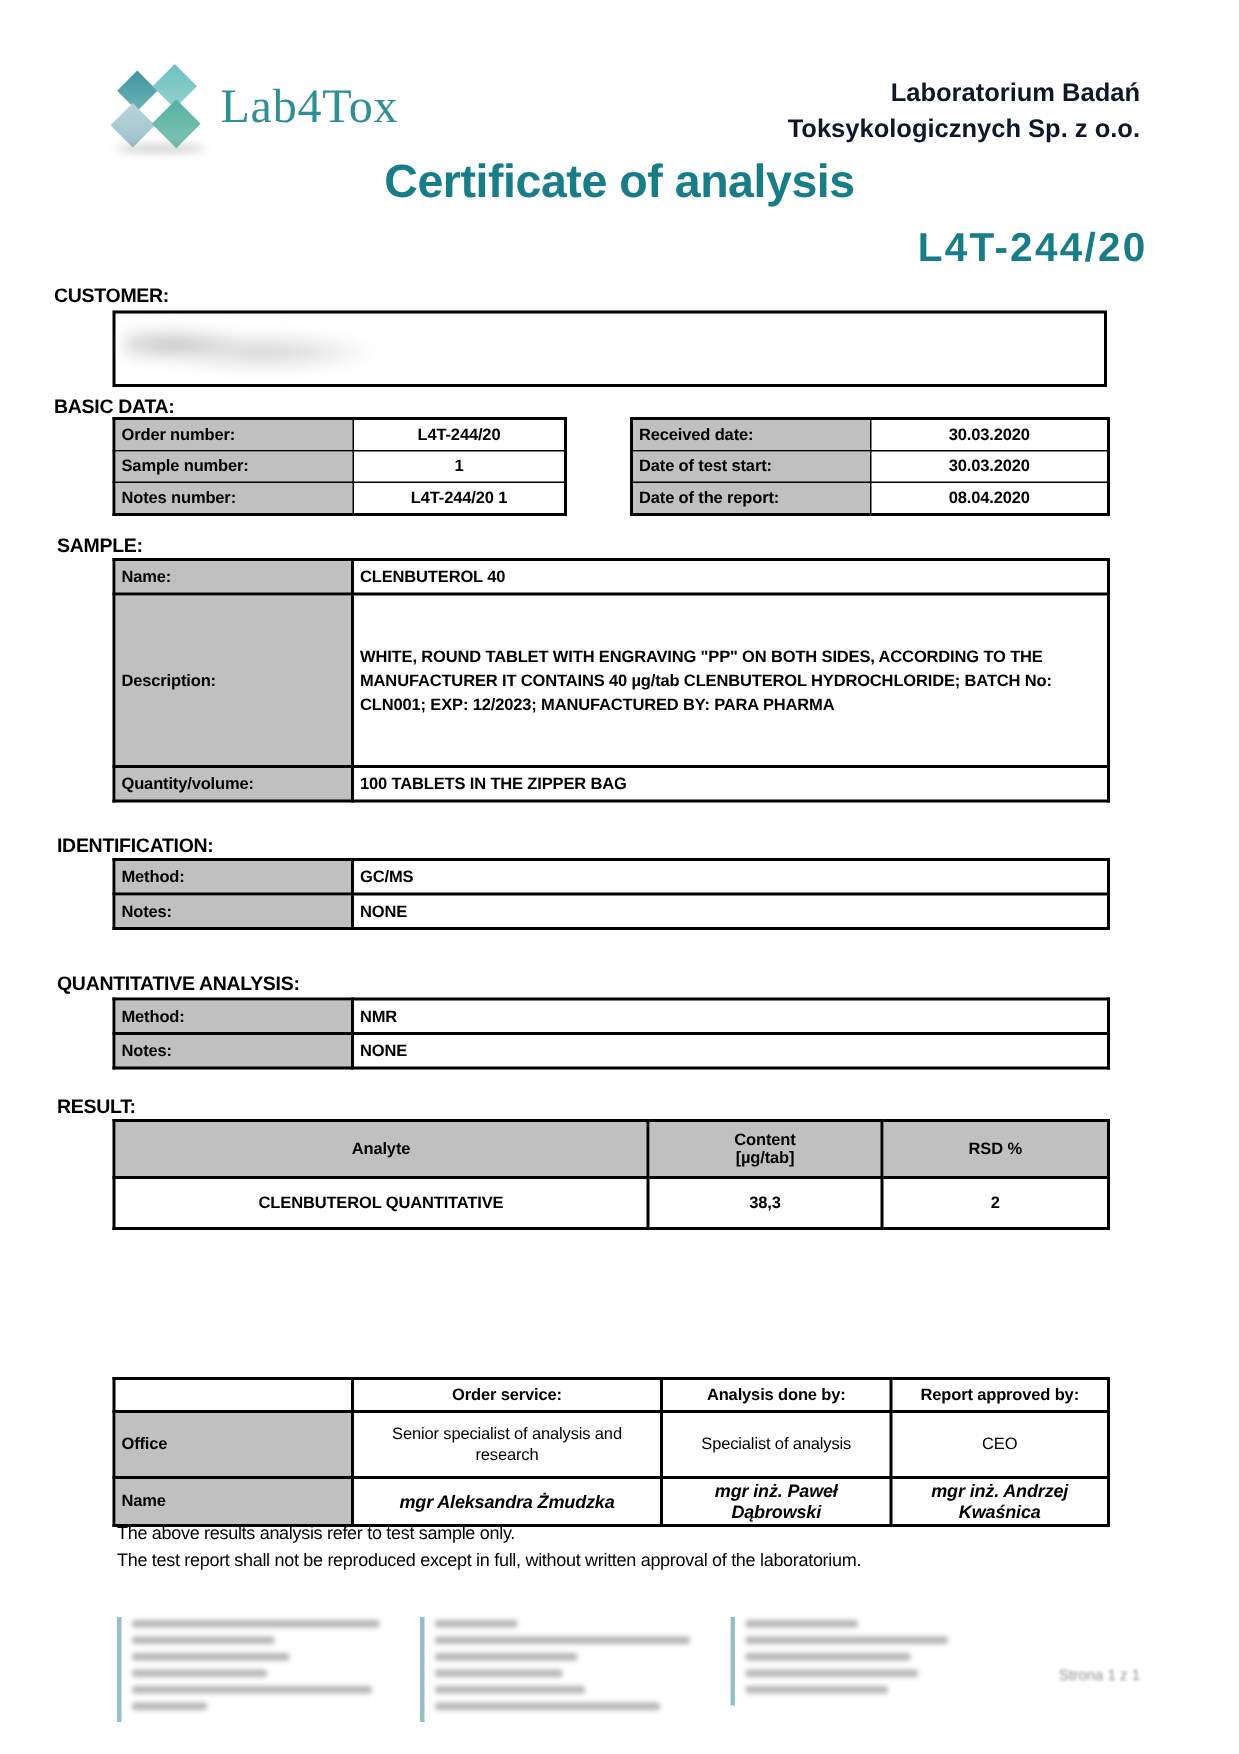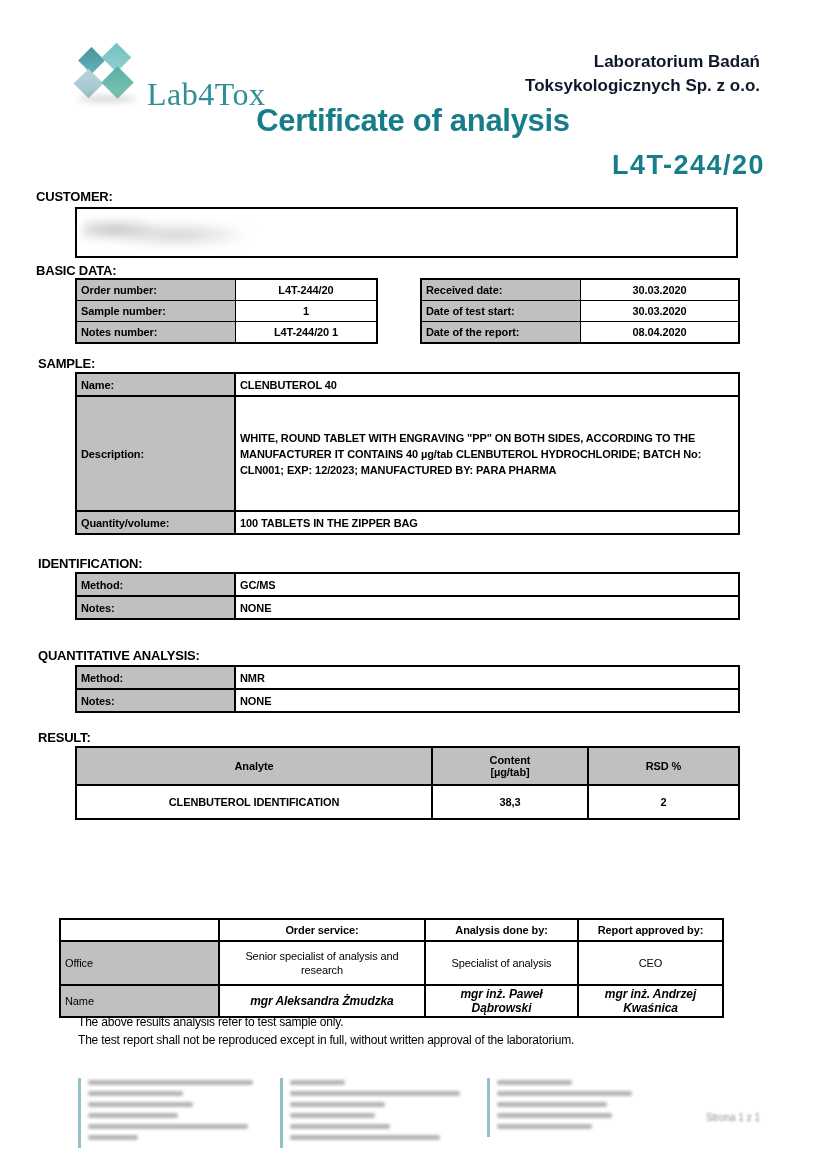--- a/index.html
+++ b/index.html
@@ -11,21 +11,21 @@
   .logo{position:absolute;left:75px;top:46px;width:170px;height:58px;}
   .logo-mark{position:absolute;left:0;top:0;width:62px;height:54px;}
   .diamond{position:absolute;transform:rotate(45deg);}
   .d1{width:19px;height:19px;left:7px;top:5px;background:linear-gradient(135deg,#41959d,#6ab3b6);}
   .d2{width:21px;height:21px;left:31px;top:1px;background:linear-gradient(135deg,#6fc0c2,#93d2ce);}
   .d3{width:21px;height:21px;left:3px;top:27px;background:linear-gradient(135deg,#b9d4db,#9dc2cb);}
   .d4{width:23px;height:23px;left:31px;top:25px;background:linear-gradient(135deg,#54b0a1,#7fc6b6);}
   .logo-shadow{position:absolute;left:2px;top:50px;width:60px;height:6px;background:rgba(80,80,80,.25);
     border-radius:50%;filter:blur(3px);}
   .logo-text{position:absolute;left:72px;top:6px;font-family:"Liberation Serif",serif;
-    font-size:32px;color:#2f8f96;letter-spacing:.5px;margin-top:24px;}
+    font-size:32px;color:#2f8f96;letter-spacing:.5px;}
   .company{position:absolute;top:50px;right:66px;text-align:right;color:#0f172a;
     font-weight:bold;font-size:17px;line-height:24px;}
   .doc-title{position:absolute;left:0;top:103px;width:100%;text-align:center;
     color:#177E89;font-weight:bold;font-size:31px;letter-spacing:-.3px;}
   .report-number{position:absolute;top:150px;right:61px;color:#177E89;
     font-weight:bold;font-size:27px;letter-spacing:1.5px;}
   
   .sec-label{position:absolute;font-weight:bold;font-size:13px;letter-spacing:-.2px;}
   
   table{border-collapse:collapse;table-layout:fixed;position:absolute;background:#fff;}
@@ -38,21 +38,21 @@
   td.val-l{text-align:left;}
   .customer-box{position:absolute;left:75px;top:207px;width:663px;height:51px;
     border:2px solid #000;box-sizing:border-box;}
   .cust-blur{position:absolute;left:6px;top:7px;width:170px;height:34px;
     background:
       radial-gradient(ellipse 45% 40% at 18% 40%, #bdbdbd 0%, rgba(220,220,220,.65) 55%, transparent 75%),
       radial-gradient(ellipse 55% 45% at 55% 55%, #d2d2d2 0%, rgba(228,228,228,.55) 60%, transparent 80%);
     filter:blur(5px);}
   .sig td{font-weight:normal;}
   .sig td.hdr{font-weight:bold;text-align:center;}
-  .sig td.lab{font-weight:normal;}
+  .sig td.lab{font-weight:bold;}
   .sig td.name{font-weight:bold;font-style:italic;text-align:center;font-size:12px;}
   .sig td.mid{text-align:center;}
   
   .notes{position:absolute;left:78px;top:1013px;font-size:12px;line-height:18px;letter-spacing:-.2px;}
   
   .fcol{position:absolute;top:1078px;border-left:3px solid #93c1c6;padding:2px 0 2px 7px;}
   .fline{height:5px;background:#b5b5b5;border-radius:2px;margin:0 0 6px 0;filter:blur(1.6px);}
   .page-label{position:absolute;left:680px;top:1112px;width:80px;text-align:right;
     font-size:10px;color:#8f8f8f;filter:blur(1px);}
 </style>
@@ -172,28 +172,28 @@
     <tbody>
         <tr>
       <td class="lab" style="width:346px;height:34px;text-align:center;vertical-align:middle;">Analyte</td>
       <td class="lab" style="width:146px;text-align:center;vertical-align:middle;">
         <div>Content</div>
         <div>[µg/tab]</div>
       </td>
       <td class="lab" style="text-align:center;vertical-align:middle;">RSD %</td>
     </tr>
     <tr>
-      <td class="val-c" style="height:30px;vertical-align:middle;">CLENBUTEROL IDENTIFICATION</td>
+      <td class="val-c" style="height:30px;vertical-align:middle;">CLENBUTEROL QUANTITATIVE</td>
       <td class="val-c" style="vertical-align:middle;">38,3</td>
       <td class="val-c" style="vertical-align:middle;">2</td>
     </tr>
   </tbody>
     </table>
 
-  <table class="sig" style="left:59px;top:918px;width:665px;">
+  <table class="sig" style="left:75px;top:918px;width:665px;">
     <tbody>
         <tr>
       <td style="width:149px;height:18px;"></td>
       <td class="hdr" style="width:196px;">Order service:</td>
       <td class="hdr" style="width:143px;">Analysis done by:</td>
       <td class="hdr">Report approved by:</td>
     </tr>
     <tr>
       <td class="lab" style="height:40px;vertical-align:middle;">Office</td>
       <td class="mid" style="vertical-align:middle;line-height:14px;">Senior specialist of analysis and research</td>

